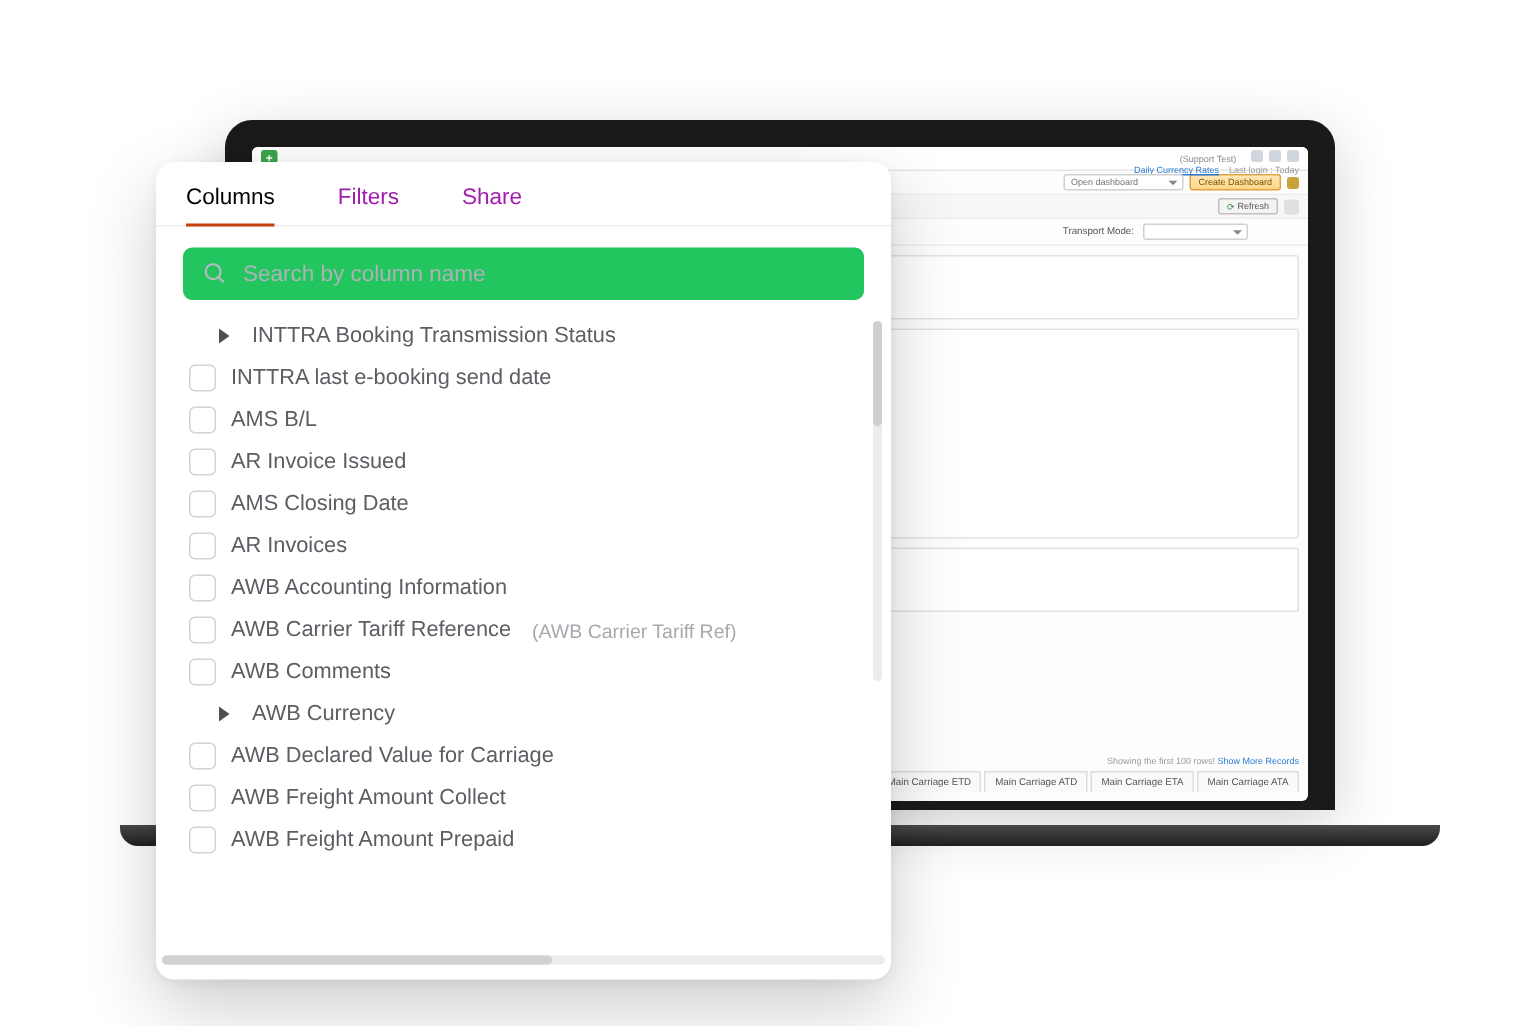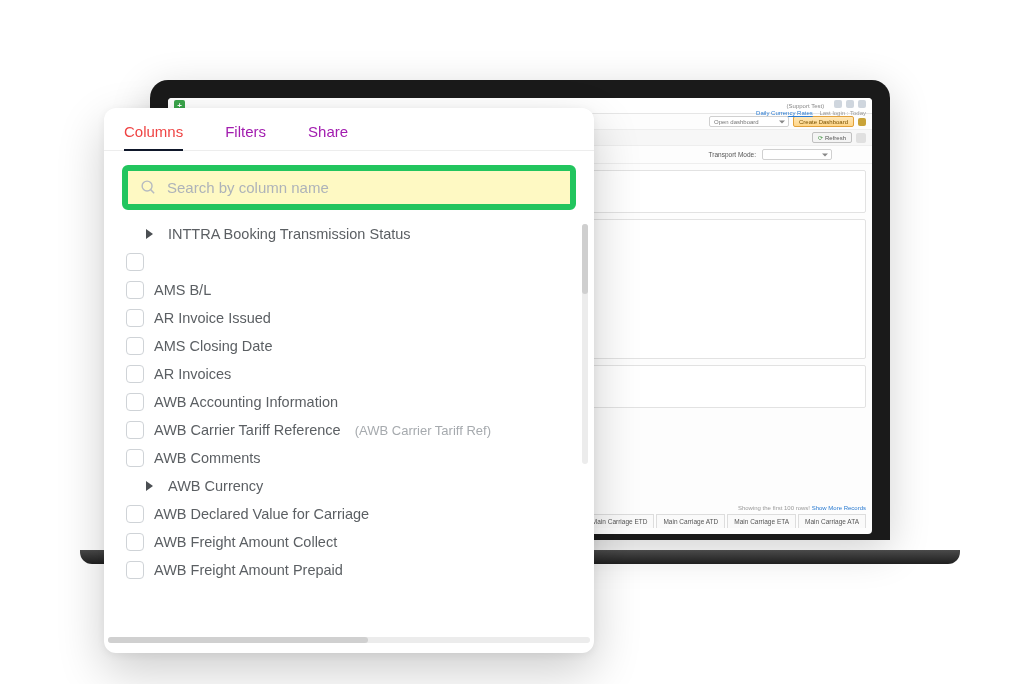--- a/index.html
+++ b/index.html
@@ -207,35 +207,35 @@
     border-bottom: 1px solid #ededed;
     font-size: 15px;
   }
   .tab {
     padding-bottom: 10px;
     color: #a21caf;
     cursor: pointer;
     line-height: 1;
   }
   .tab.active {
-    color: #ef4444;
-    border-bottom: 2px solid #0f172a;
+    color: #000000;
+    border-bottom: 2px solid #c2410c;
     margin-bottom: -1px;
   }
 
   .search-wrap {
     padding: 14px 18px 8px 18px;
   }
   .search {
     display: flex; align-items: flex-end; gap: 10px;
-    border: 6px solid #22c55e;
+    border: 1px solid #22c55e;
     border-radius: 6px;
     padding: 8px 12px;
     color: #9aa0a6;
-    background: #fef9c3;
+    background: #22c55e;
   }
   .search input {
     border: none; outline: none;
     background: transparent;
     font-size: 15px;
     color: #555;
     flex: 1;
   }
   .search input::placeholder { color: #aeb3b9; }
   .search svg { width: 17px; height: 17px; stroke: #b6bbc1; fill: none; stroke-width: 2; }
@@ -422,20 +422,21 @@
         <div class="row indent">
           <span class="caret">
             <svg viewBox="0 0 10 12">
               <polygon points="2,1 9,6 2,11"></polygon>
             </svg>
           </span>
           <span>INTTRA Booking Transmission Status</span>
         </div>
         <div class="row">
           <span class="chk"></span>
+          <span>INTTRA last e-booking send date</span>
         </div>
         <div class="row">
           <span class="chk"></span>
           <span>AMS B/L</span>
         </div>
         <div class="row">
           <span class="chk"></span>
           <span>AR Invoice Issued</span>
         </div>
         <div class="row">

